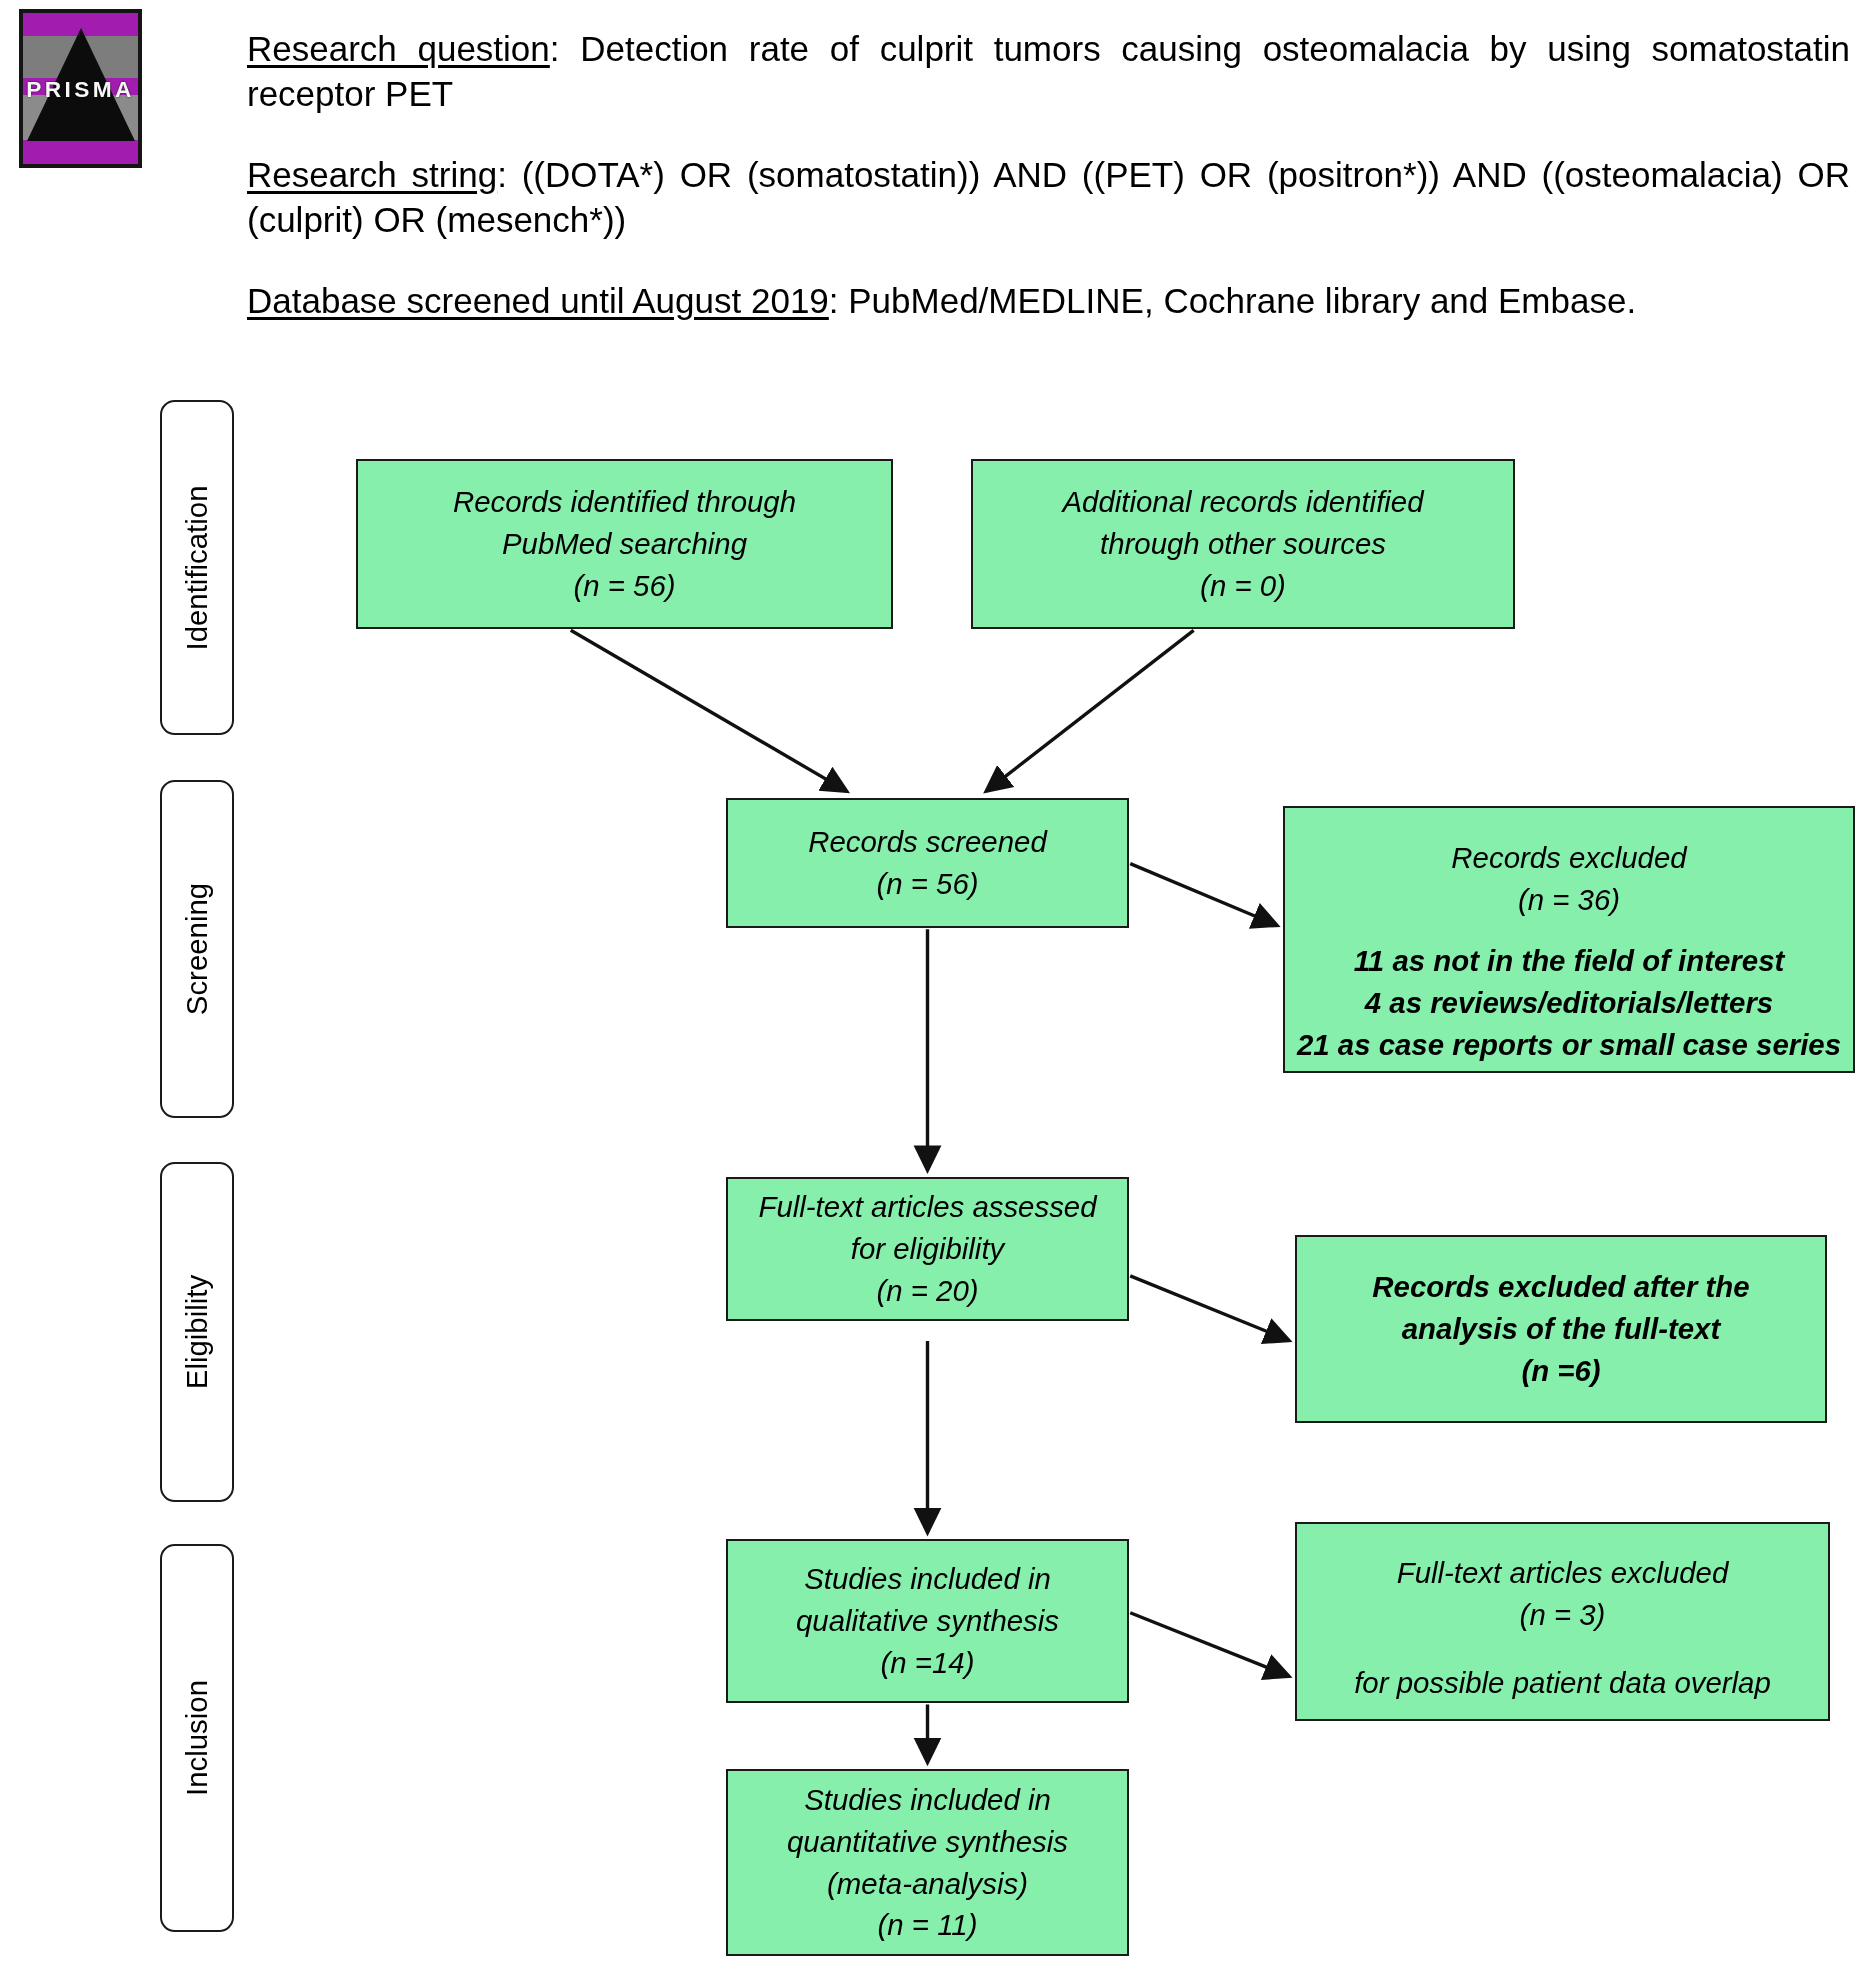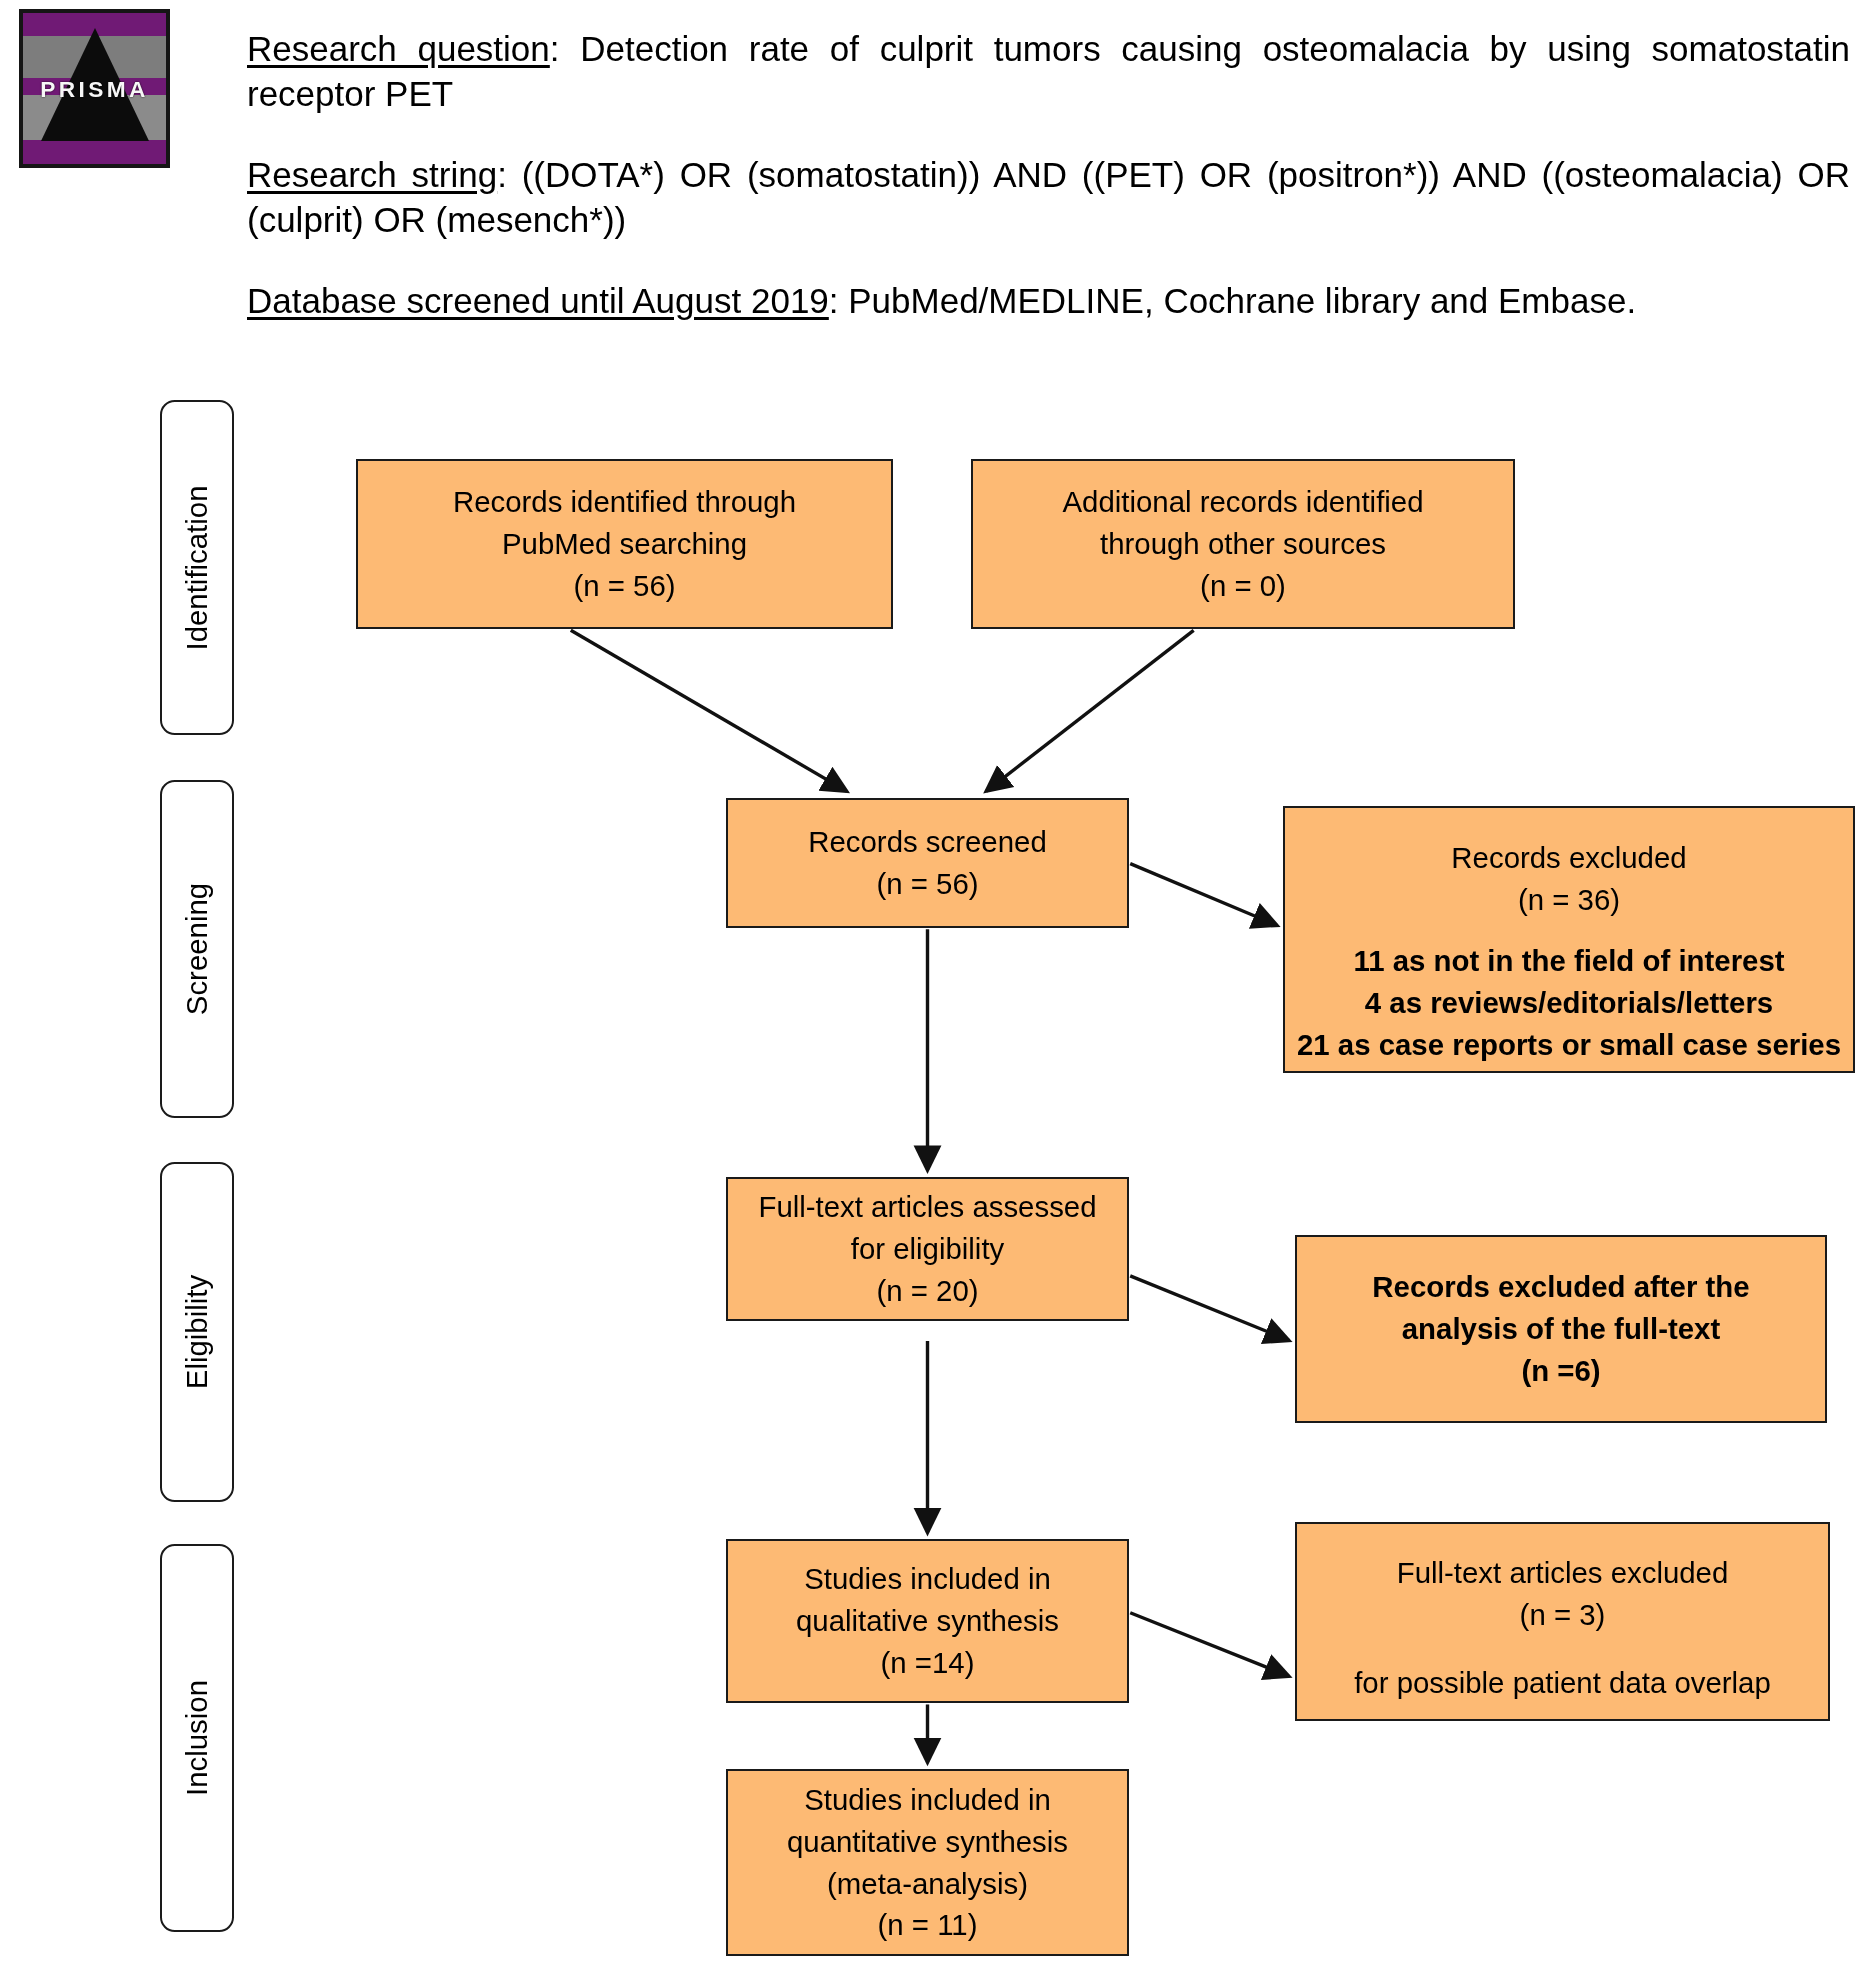--- a/index.html
+++ b/index.html
@@ -17,24 +17,24 @@
     height: 1965px;
     background: #ffffff;
     overflow: hidden;
   }
 
   
   .prisma-logo {
     position: absolute;
     left: 19px;
     top: 9px;
-    width: 151px;
+    width: 123px;
     height: 159px;
     border: 4px solid #151515;
-    background: #701a75;
+    background: #a21caf;
     box-sizing: border-box;
     overflow: hidden;
   }
   .prisma-logo .band-top {
     position: absolute;
     left: 0; top: 15%;
     width: 100%; height: 28%;
     background: #7d7d7d;
   }
   .prisma-logo .band-bot {
@@ -100,31 +100,32 @@
   }
   #stage-identification { top: 400px;  height: 335px; }
   #stage-screening      { top: 780px; height: 338px; }
   #stage-eligibility    { top: 1162px; height: 340px; }
   #stage-inclusion      { top: 1544px; height: 388px; }
 
   
   .box {
     position: absolute;
     border: 2.8px solid #1a1a1a;
-    background: #fdba74;
+    background: #86efac;
     box-sizing: border-box;
     display: flex;
     flex-direction: column;
     align-items: center;
     justify-content: center;
     text-align: center;
     font-size: 29.4px;
     line-height: 1.42;
     color: #000;
     padding: 5.7px 8px;
+    font-style: italic;
   }
   .box .ln { display: block; white-space: nowrap; }
   .box .gap { height: 26px; }
   .box .bold { font-weight: 700; }
   .box-excluded-screen { justify-content: flex-start; padding-top: 29.4px; }
   .box-excluded-overlap { justify-content: flex-start; padding-top: 28px; }
 
   #box-pubmed       { left: 356px;  top: 459px;  width: 537px;  height: 170px; }
   #box-other        { left: 971px; top: 459px;  width: 544px;  height: 170px; justify-content: center; }
   #box-screened     { left: 726px; top: 798px; width: 403px;  height: 130px; }

